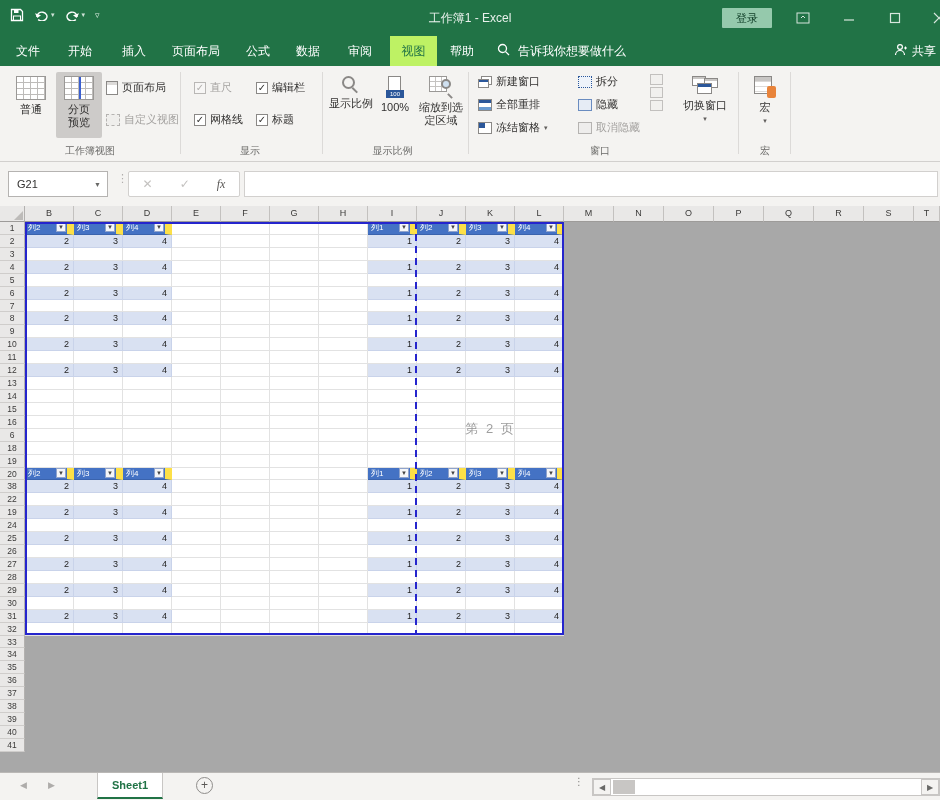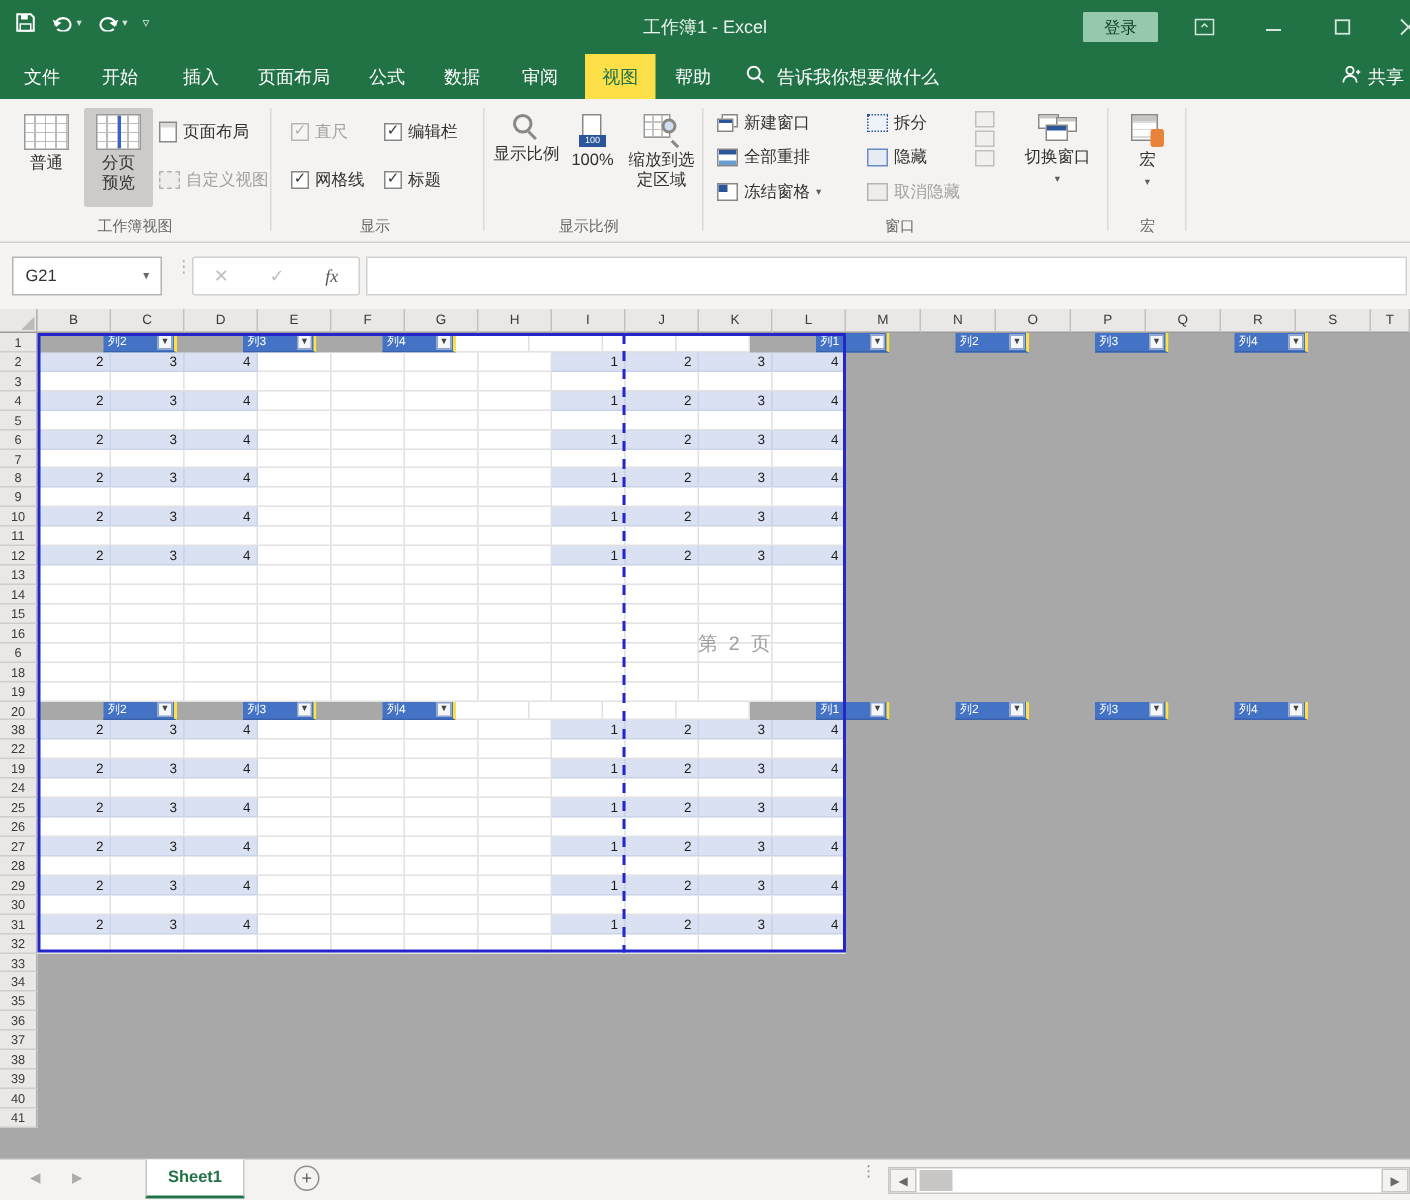--- a/index.html
+++ b/index.html
@@ -13,21 +13,21 @@
   .qat .ic { display:inline-flex; align-items:center; color:#fff; }
   .qat .da { font-size:7px; margin-left:2px; color:#cfe3d8; }
   .title-center { position:absolute; left:0; right:0; top:0; height:36px; display:flex; align-items:center; justify-content:center; font-size:12px; color:#e9f1ec; pointer-events:none; }
   .login-btn { position:absolute; left:722px; top:8px; width:50px; height:20px; background:#95c9ac; color:#0f3d26; font-size:11px; display:flex; align-items:center; justify-content:center; border-radius:1px; }
   .winctl { position:absolute; top:0; height:36px; display:flex; align-items:center; justify-content:center; width:34px; color:#d7e6dd; font-size:12px; }
   .winctl svg { display:block; }
 
   
   .tabrow { position:absolute; left:0; top:36px; width:940px; height:30px; background:#217346; }
   .rtab { position:absolute; top:0; height:30px; display:flex; align-items:center; justify-content:center; color:#fff; font-size:12px; cursor:default; }
-  .rtab.active { background:#fde047; color:#217346; }
+  .rtab.active { background:#bef264; color:#217346; }
   .tab-search { position:absolute; left:497px; top:0; height:30px; display:flex; align-items:center; gap:8px; color:#fff; font-size:12px; }
   .share { position:absolute; right:4px; top:0; height:30px; display:flex; align-items:center; gap:5px; color:#fff; font-size:12px; }
 
   
   .ribbon { position:absolute; left:0; top:66px; width:940px; height:96px; background:#f4f3f1; border-bottom:1px solid #d2d0ce; font-size:11px; color:#323130; }
   .gdiv { position:absolute; top:6px; height:82px; width:1px; background:#dcdad8; }
   .glabel { position:absolute; top:78px; height:14px; font-size:10px; color:#696967; text-align:center; }
   .bigbtn { position:absolute; display:flex; flex-direction:column; align-items:center; gap:3px; text-align:center; padding-top:4px; border-radius:2px; }
   .bigbtn.sel { background:#cdcbc9; }
   .bigbtn .lbl { font-size:11px; line-height:13px; }
@@ -87,21 +87,21 @@
   .grow.ghead { height:16px; }
   .gc { flex:none; overflow:hidden; }
   .gc.corner { position:relative; background:#e9e8e7; border-right:1px solid #b3b1af; border-bottom:1px solid #9d9b99; }
   .gc.corner i { position:absolute; right:1px; bottom:1px; width:0; height:0; border-left:9px solid transparent; border-bottom:9px solid #bdbbb9; }
   .gc.ch { background:#e9e8e7; border-right:1px solid #c3c1bf; border-bottom:1px solid #9d9b99; font-size:9px; color:#3b3a39; text-align:center; line-height:15px; }
   .gc.rh { background:#e9e8e7; border-right:1px solid #b3b1af; border-bottom:1px solid #cfcdcb; font-size:8.5px; color:#3b3a39; text-align:center; line-height:12.5px; }
   .gc.cell { font-size:9px; line-height:12.5px; color:#1f1e1d; }
   .gc.cell.in { background:#fff; border-right:1px solid #e2e2e2; border-bottom:1px solid #e2e2e2; }
   .gc.cell.out { background:transparent; }
   .gc.cell.td { background:#d9e1f2; border-right:1px solid #c9d3ea; border-bottom:1px solid #c9d3ea; text-align:right; padding-right:4px; }
-  .gc.cell.th { background:#4472c4; border-right:2px solid #fde047; border-bottom:1px solid #3a63ad; color:#fff; font-size:8px; display:flex; align-items:center; justify-content:space-between; padding:0 1px 0 3px;margin-left:44px; }
+  .gc.cell.th { background:#4472c4; border-right:7px solid #fde047; border-bottom:1px solid #3a63ad; color:#fff; font-size:8px; display:flex; align-items:flex-start; justify-content:space-between; padding:0 1px 0 3px; }
   .gc.cell.th .flt { width:10px; height:10px; background:#f5f6f8; border:1px solid #8fa3cc; color:#444; font-size:6px; line-height:9px; text-align:center; flex:none; }
 
   
   .pa-border { position:absolute; left:25px; top:222px; width:539px; height:413px; border:2px solid #2525cd; pointer-events:none; z-index:5; }
   .pb-dash { position:absolute; left:415px; top:222px; width:2px; height:413px; z-index:5; pointer-events:none;
     background:repeating-linear-gradient(to bottom,#2525cd 0 7px,transparent 7px 12px); }
   .wm1 { position:absolute; left:25px; top:222px; width:390px; height:413px; display:flex; align-items:center; justify-content:center; z-index:4; pointer-events:none; font-size:46px; letter-spacing:8px; color:rgba(115,115,115,.62); }
   .wm2 { position:absolute; left:417px; top:222px; width:147px; height:413px; display:flex; align-items:center; justify-content:center; z-index:4; pointer-events:none; font-size:13px; letter-spacing:2px; color:rgba(125,125,125,.75); }
 
   

